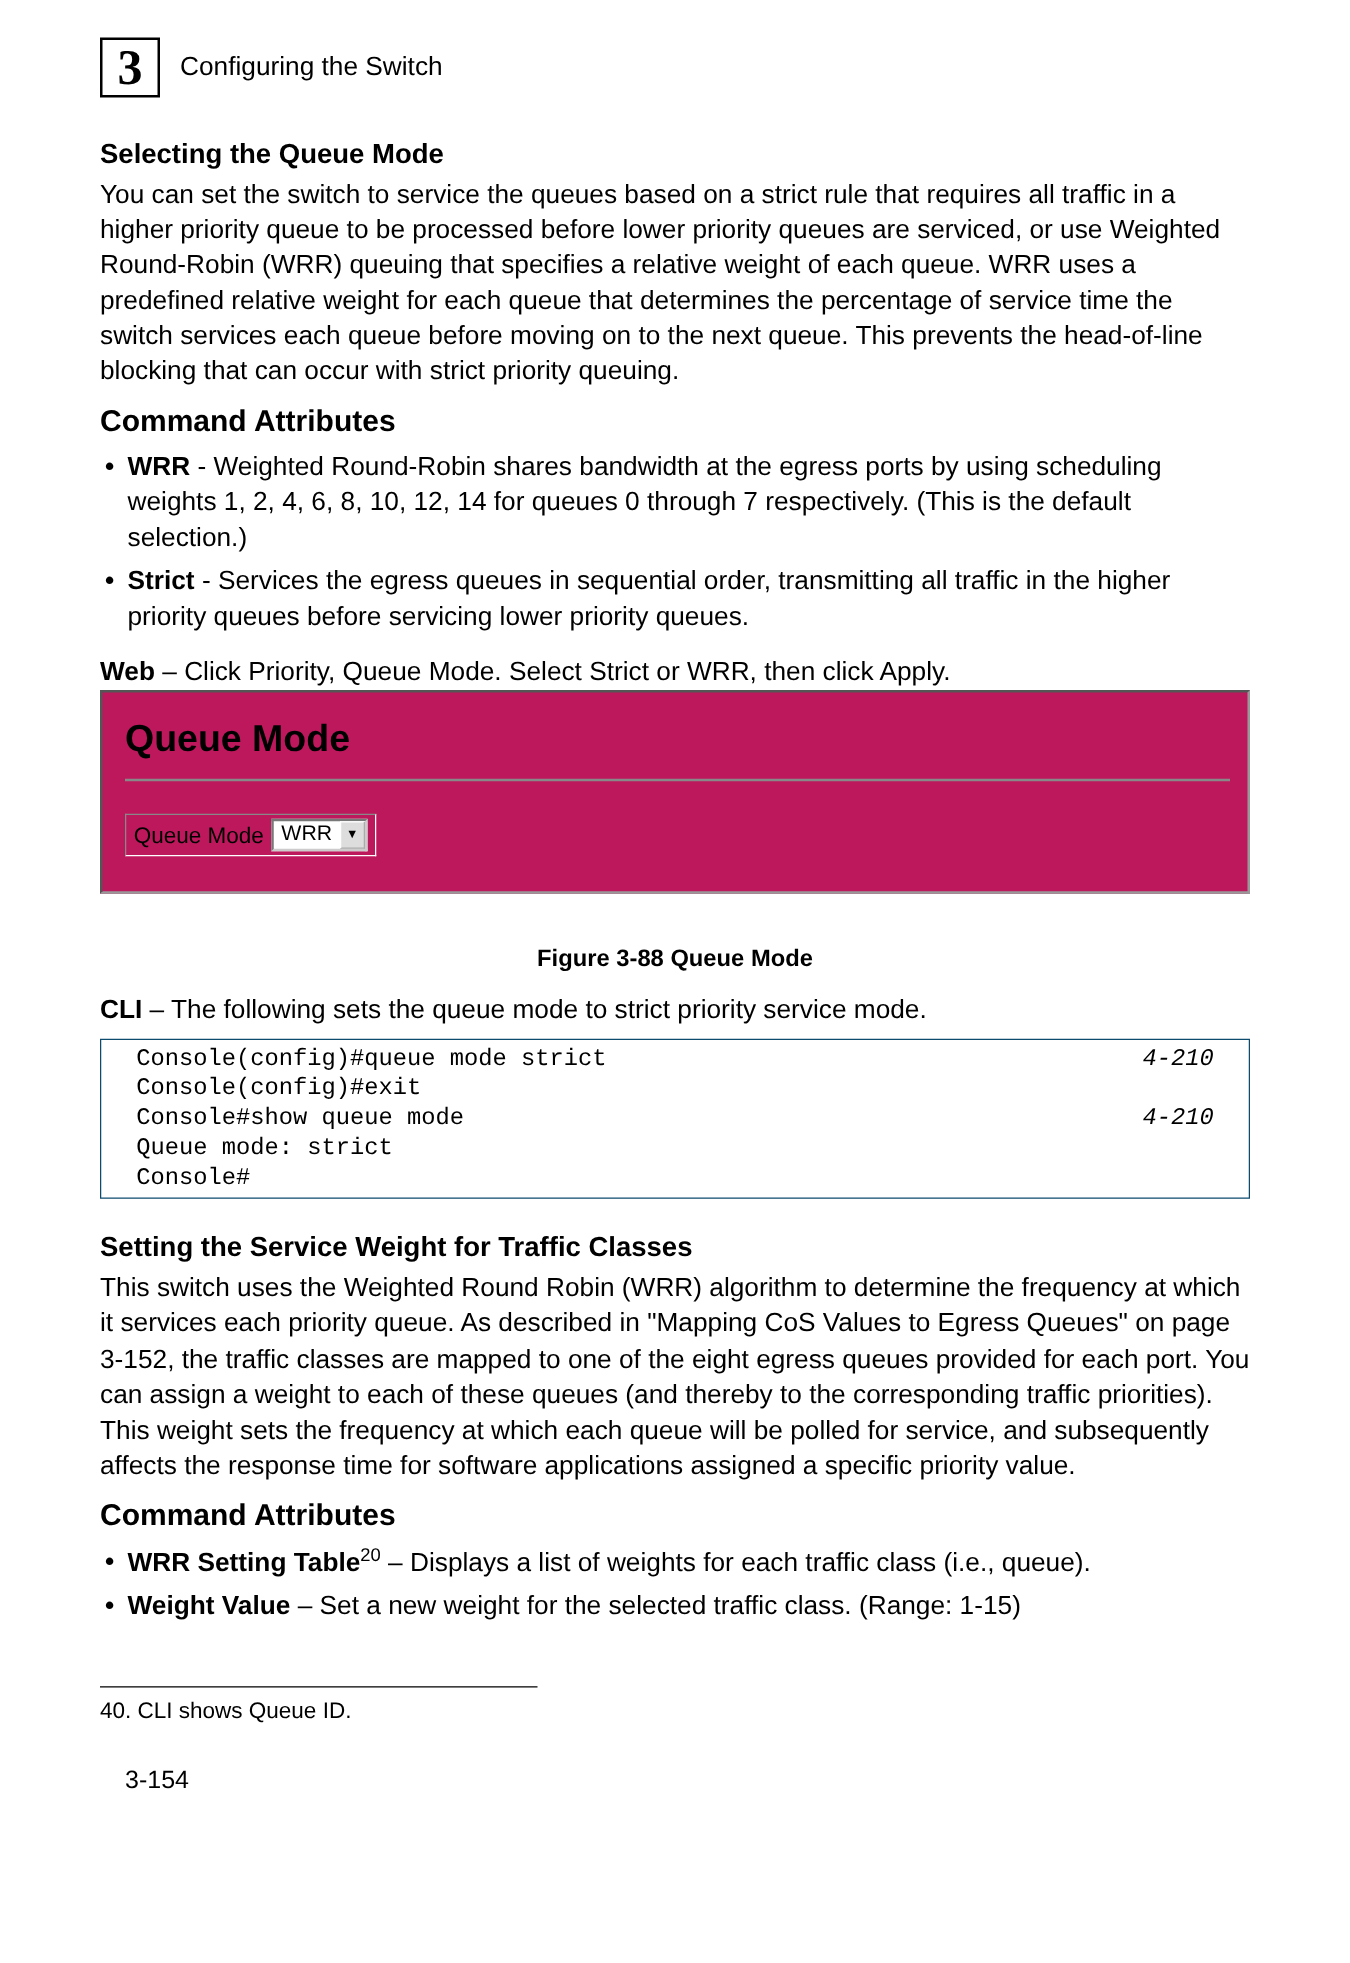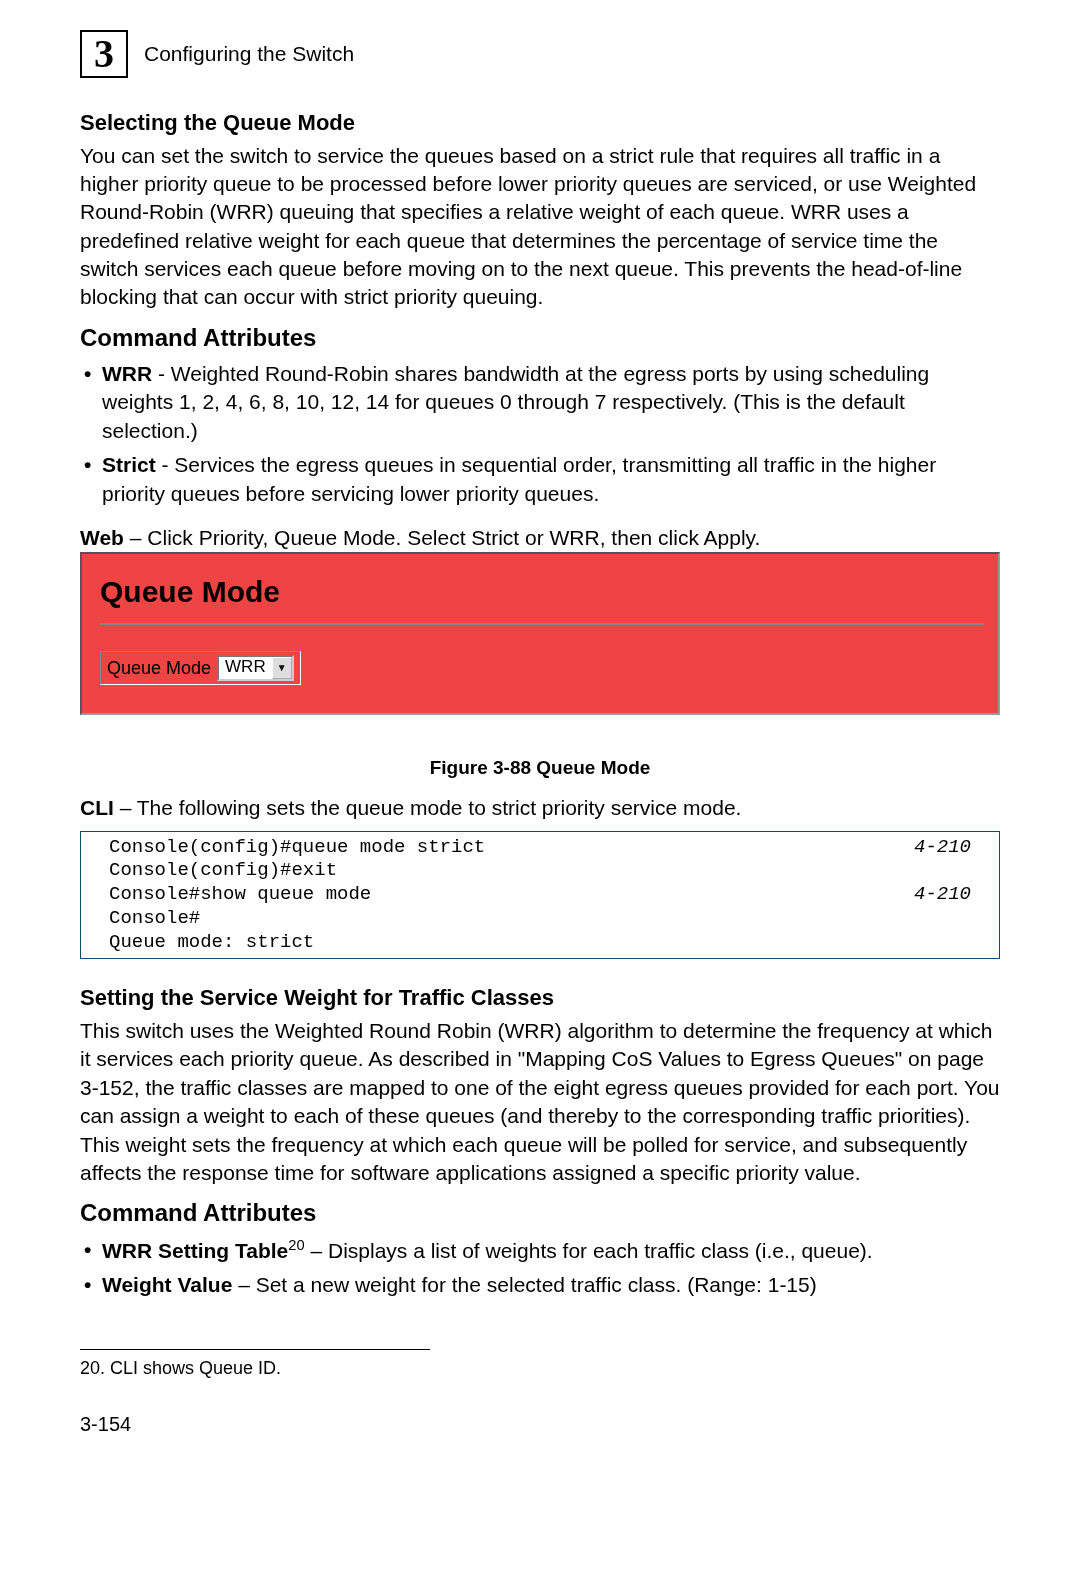--- a/index.html
+++ b/index.html
@@ -61,21 +61,21 @@
       position: absolute;
       left: -18px;
       font-weight: bold;
     }
     .bold { font-weight: bold; }
     .web-line { margin-top: 16px; }
     .figure-box {
       border: 2px solid #999;
       border-top-color: #555;
       border-left-color: #555;
-      background: #ef4444;
+      background: #be185d;
       padding: 18px 14px 28px 18px;
       margin-bottom: 2px;
     }
     .figure-title {
       font-size: 30px;
       font-weight: bold;
       border-bottom: 2px solid #888;
       padding-bottom: 10px;
       margin-bottom: 26px;
     }
@@ -142,20 +142,21 @@
       width: 38%;
       margin-top: 50px;
       margin-bottom: 6px;
     }
     .footnote {
       font-size: 18px;
       margin-bottom: 30px;
     }
     .page-num {
       font-size: 20px;
+      margin-left: 20px;
     }
   </style>
 </head>
 <body>
 
 <div class="header">
   <div class="chapter-badge">3</div>
   <div class="header-title">Configuring the Switch</div>
 </div>
 
@@ -202,36 +203,36 @@
     <span class="cli-ref"></span>
   </div>
   <div class="cli-row">
     <span>Console#show queue mode</span>
     <span class="cli-ref">4-210</span>
   </div>
   <div class="cli-row">
     <span> </span>
   </div>
   <div class="cli-row">
+    <span>Queue mode: strict</span>
+  </div>
+  <div class="cli-row">
     <span>Console#</span>
-  </div>
-  <div class="cli-row">
-    <span>Queue mode: strict</span>
   </div>
 </div>
 
 <div class="section-heading">Setting the Service Weight for Traffic Classes</div>
 <div class="body-text">This switch uses the Weighted Round Robin (WRR) algorithm to determine the frequency at which it services each priority queue. As described in "Mapping CoS Values to Egress Queues" on page 3-152, the traffic classes are mapped to one of the eight egress queues provided for each port. You can assign a weight to each of these queues (and thereby to the corresponding traffic priorities). This weight sets the frequency at which each queue will be polled for service, and subsequently affects the response time for software applications assigned a specific priority value.</div>
 
 <div class="subheading">Command Attributes</div>
 <ul>
   <li>
     <span class="bold">WRR Setting Table</span><span class="sup">20</span><span> – Displays a list of weights for each traffic class (i.e., queue).</span>
   </li>
   <li>
     <span class="bold">Weight Value</span><span> – Set a new weight for the selected traffic class. (Range: 1-15)</span>
   </li>
 </ul>
 
 <hr class="footnote-divider">
-<div class="footnote">20.  CLI shows Queue ID.</div>
+<div class="footnote">40.  CLI shows Queue ID.</div>
 
 <div class="page-num">3-154</div>
 
 </body></html>

